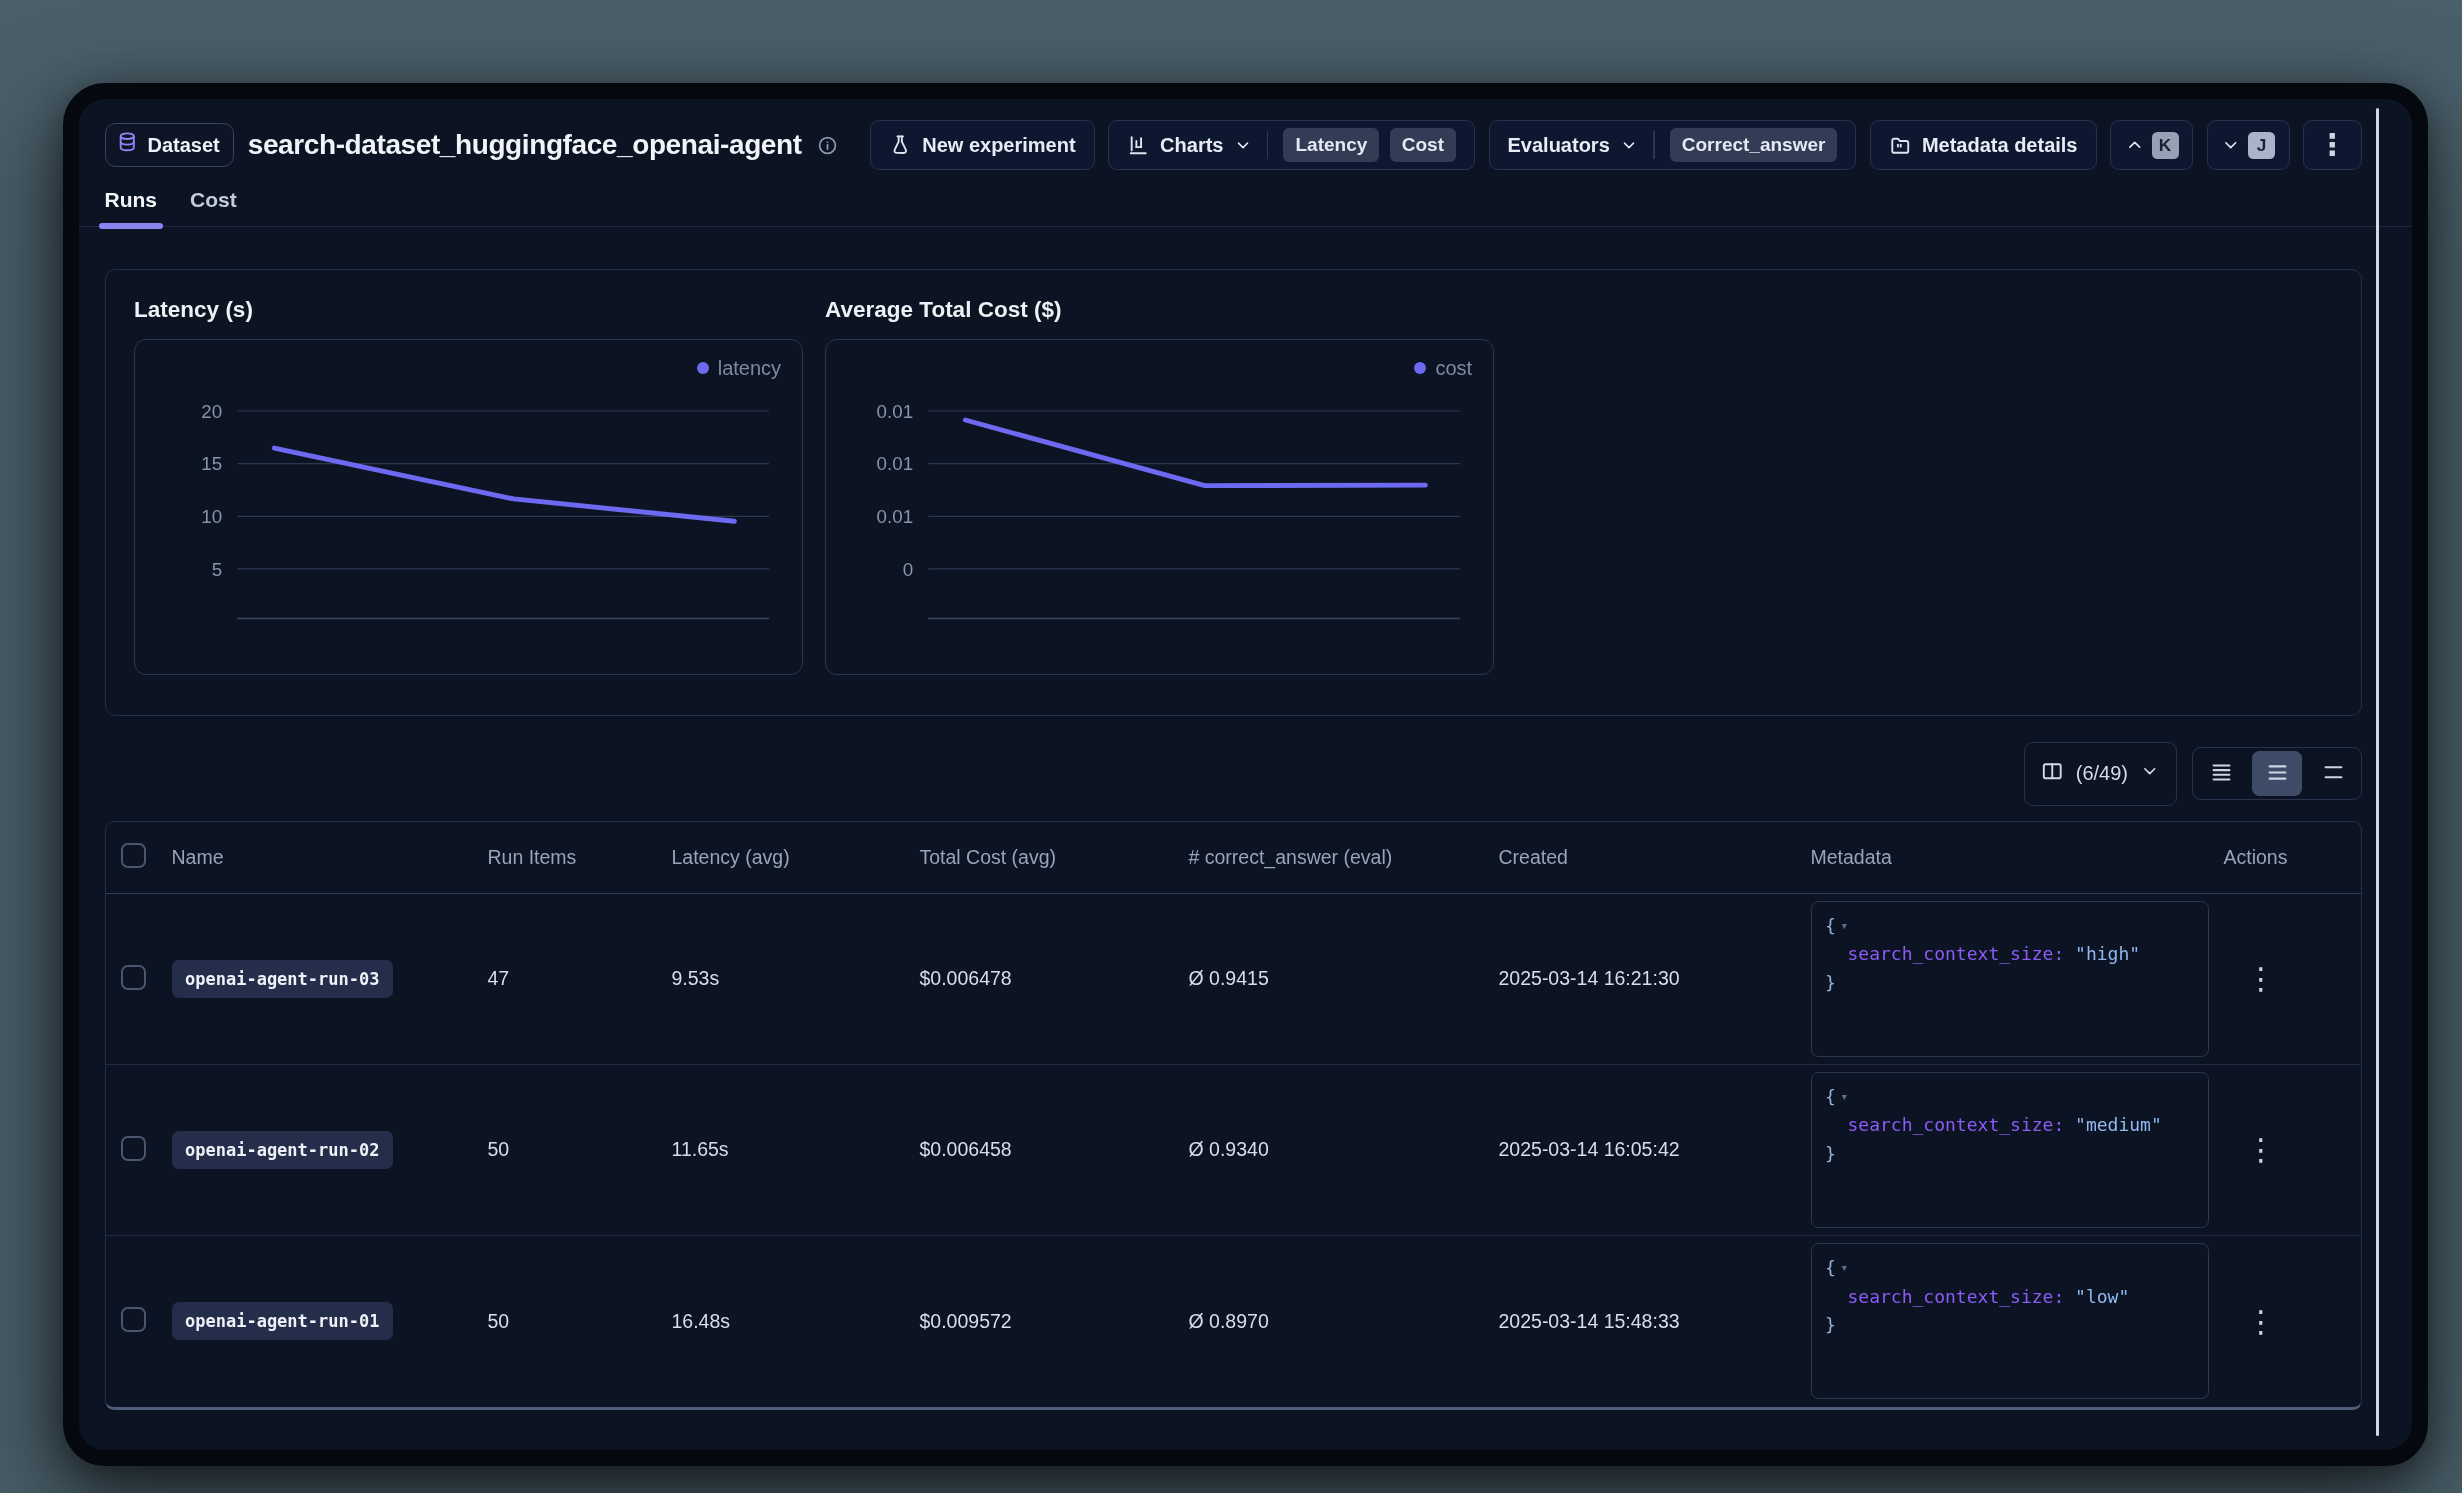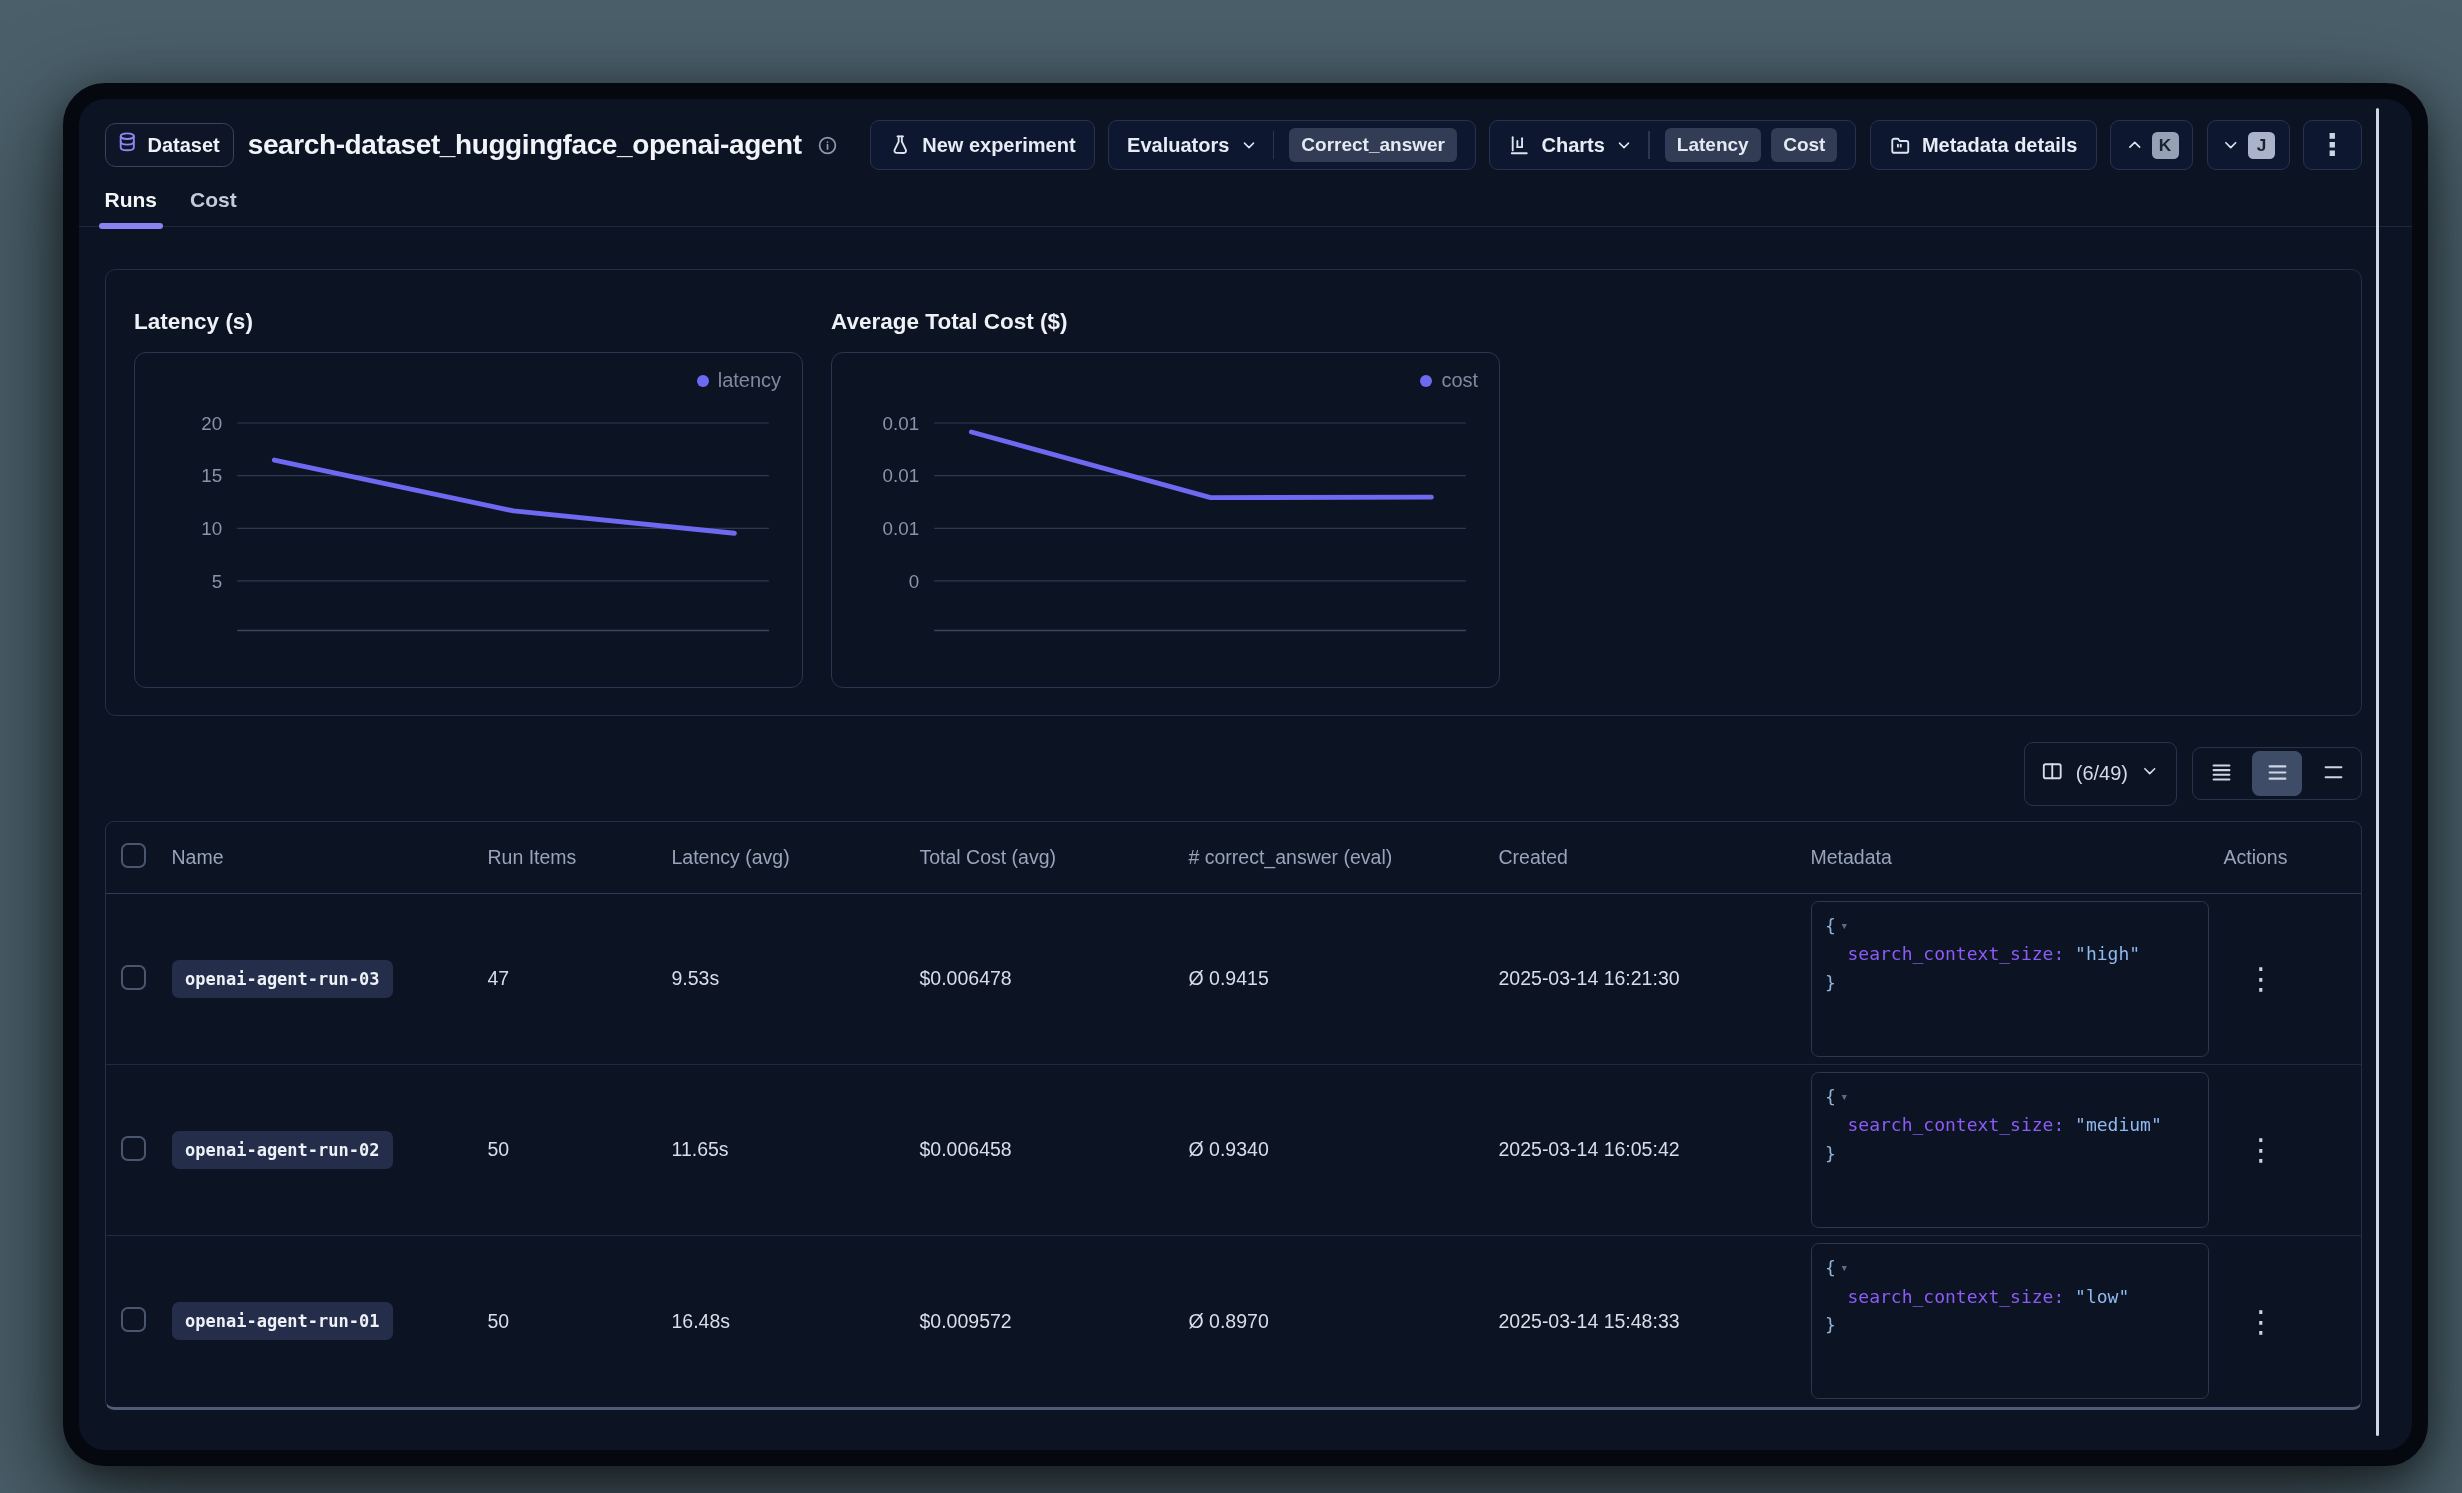--- a/index.html
+++ b/index.html
@@ -38,21 +38,21 @@
   .btn.icon-only { padding:0 13.5px; gap:7.5px; }
 
   
   .tabs-wrap { margin:18px -50px 0 -25.5px; padding-left:25.5px; border-bottom:1.5px solid #1d2840; }
   .tabs { display:flex; gap:33px;text-align:center; }
   .tab { font-size:21px; font-weight:600; color:#c3ccda; padding-bottom:13.5px; position:relative; cursor:pointer; }
   .tab.active { color:#f3f5f9; }
   .tab.active .underline { position:absolute; left:-6px; right:-6px; bottom:-3px; height:5.3px; border-radius:3.8px; background:var(--accent,#8a84f2); }
 
   
-  .charts-panel { margin-top:42px; height:447px; border:1.5px solid #223048; border-radius:10.5px; padding:27px 28.6px; display:flex; gap:28px;align-items:flex-end; }
+  .charts-panel { margin-top:42px; height:447px; border:1.5px solid #223048; border-radius:10.5px; padding:27px 28.6px; display:flex; gap:22px; }
   .chart-block { width:669px; }
   .chart-title { font-size:22.5px; font-weight:700; color:#eef1f6; margin-bottom:16.5px; }
   .chart-card { position:relative; width:669px; height:336px; border:1.5px solid #2a3750; border-radius:12px; padding:10.5px 12px; }
   .legend { position:absolute; top:16.5px; right:21px; display:flex; align-items:center; gap:9px; }
   .legend-dot { width:12px; height:12px; border-radius:50%; background:var(--line,#6d6af1); }
   .legend-label { font-size:20px; color:#7e8aa0; }
   .chart-svg-host, .chart-svg-host svg { width:643px; height:308px; display:block; }
 
   
   .controls-row { margin-top:30px; height:56px; display:flex; justify-content:flex-end; align-items:center; gap:15px; }
@@ -116,49 +116,49 @@
         <span class="ic">
           <svg class="lucide" width="22.5" height="22.5" viewBox="0 0 24 24">
               <path d="M9 2.5h6"></path>
               <path d="M10.3 2.5v5.6L6 17a2.3 2.3 0 0 0 2.1 3.2h7.8A2.3 2.3 0 0 0 18 17l-4.3-8.9V2.5"></path>
             </svg>
         </span>
         <span>New experiment</span>
       </button>
 
       <button class="btn">
-        <span>Evaluators</span>
-        <span class="ic">
-          <svg class="lucide" width="18" height="18" viewBox="0 0 24 24">
-              <path d="M6 9.5l6 6 6-6"></path>
-            </svg>
-        </span>
-        <span class="vdiv"></span>
-        <span class="chip">Correct_answer</span>
-      </button>
-
-      <button class="btn">
         <span class="ic">
           <svg class="lucide" width="22.5" height="22.5" viewBox="0 0 24 24">
               <path d="M5 3.5v14"></path>
               <path d="M10 14V7.5"></path>
               <path d="M15 14V4.5"></path>
               <path d="M10 14h5"></path>
               <path d="M4 20.5h16"></path>
             </svg>
         </span>
         <span>Charts</span>
         <span class="ic">
           <svg class="lucide" width="18" height="18" viewBox="0 0 24 24">
               <path d="M6 9.5l6 6 6-6"></path>
             </svg>
         </span>
         <span class="vdiv"></span>
         <span class="chip">Latency</span>
         <span class="chip">Cost</span>
+      </button>
+
+      <button class="btn">
+        <span>Evaluators</span>
+        <span class="ic">
+          <svg class="lucide" width="18" height="18" viewBox="0 0 24 24">
+              <path d="M6 9.5l6 6 6-6"></path>
+            </svg>
+        </span>
+        <span class="vdiv"></span>
+        <span class="chip">Correct_answer</span>
       </button>
 
       <button class="btn">
         <span class="ic">
           <svg class="lucide" width="22.5" height="22.5" viewBox="0 0 24 24">
               <path d="M3.5 7a2 2 0 0 1 2-2h4l2 2.5h7a2 2 0 0 1 2 2V18a2 2 0 0 1-2 2h-13a2 2 0 0 1-2-2z"></path>
               <path d="M9.5 11.5v2"></path>
               <path d="M12.5 11.5v2"></path>
             </svg>
         </span>

